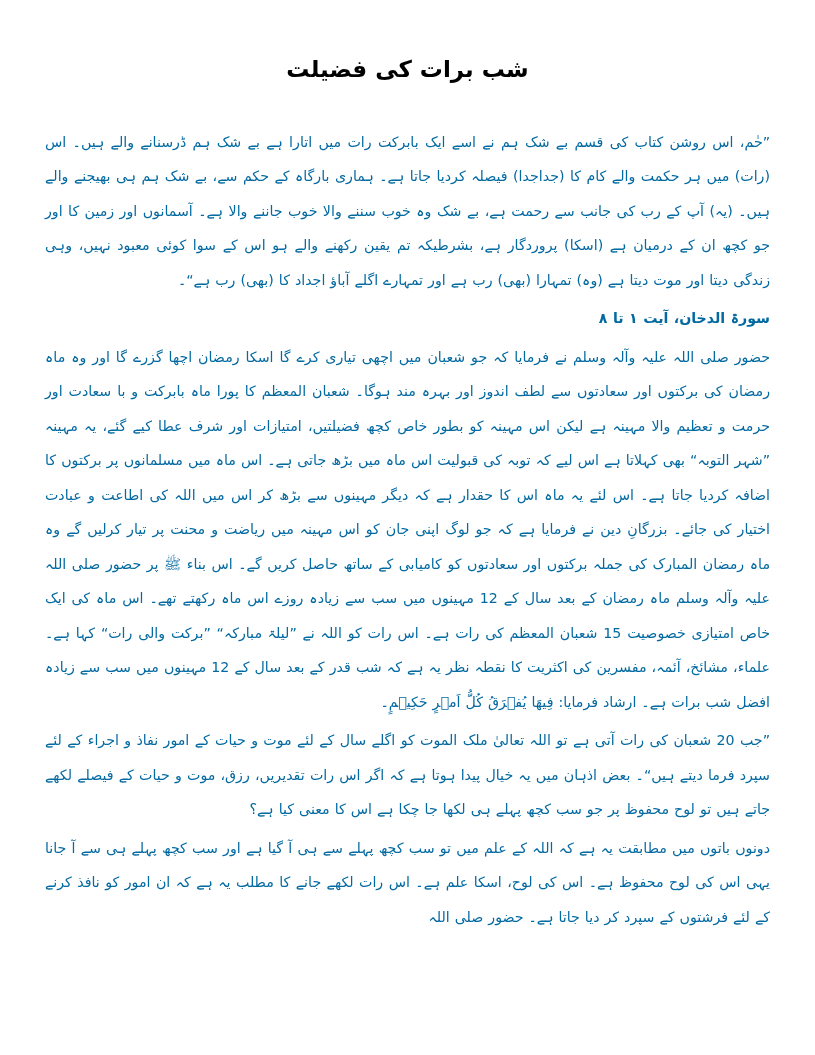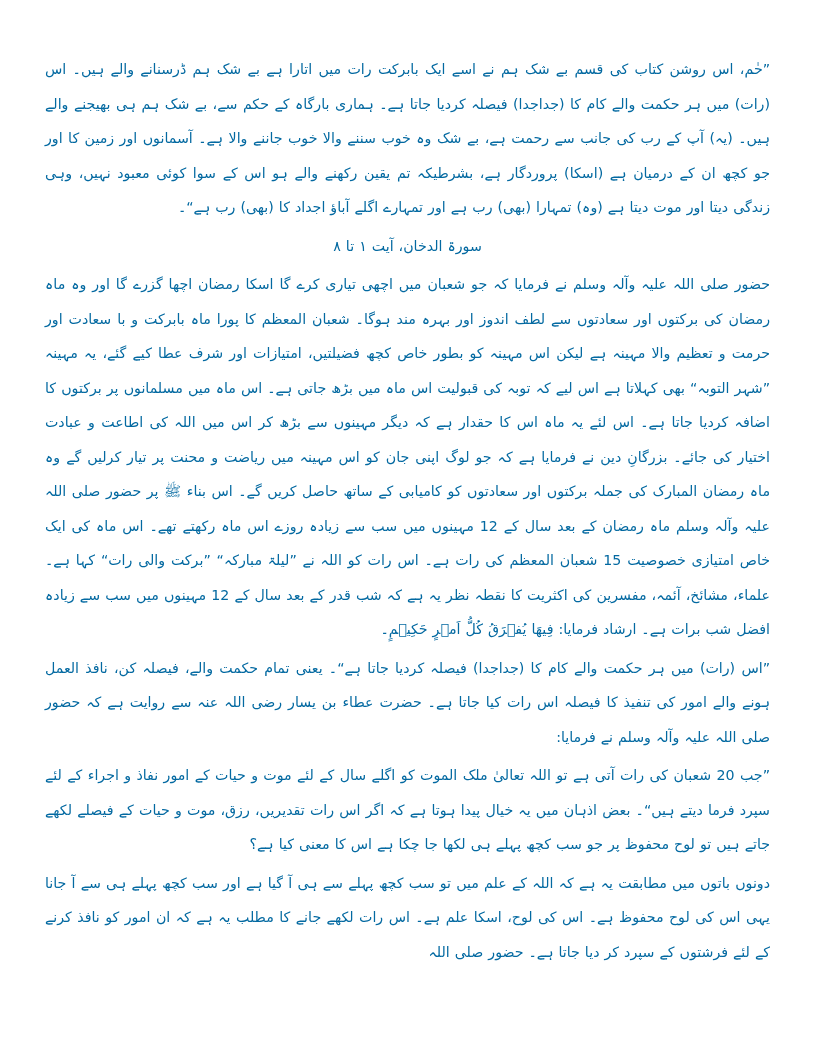--- a/index.html
+++ b/index.html
@@ -54,36 +54,36 @@
     color: #0369a1;
     margin: 0 0 4px 0;
     word-spacing: 0.5px;
   }
 
   .para:last-child {
     margin-bottom: 0;
   }
 
   .para.align-center {
-    text-align: center;
+    font-weight: bold;
   }
 </style>
 </head>
 <body>
 
 <div class="page">
   <div class="page-body">
 
+    <h1 class="doc-title">شب برات کی فضیلت</h1>
 
     <p class="para">”حٰم، اس روشن کتاب کی قسم بے شک ہم نے اسے ایک بابرکت رات میں اتارا ہے بے شک ہم ڈرسنانے والے ہیں۔ اس (رات) میں ہر حکمت والے کام کا (جداجدا) فیصلہ کردیا جاتا ہے۔ ہماری بارگاہ کے حکم سے، بے شک ہم ہی بھیجنے والے ہیں۔ (یہ) آپ کے رب کی جانب سے رحمت ہے، بے شک وہ خوب سننے والا خوب جاننے والا ہے۔ آسمانوں اور زمین کا اور جو کچھ ان کے درمیان ہے (اسکا) پروردگار ہے، بشرطیکہ تم یقین رکھنے والے ہو اس کے سوا کوئی معبود نہیں، وہی زندگی دیتا اور موت دیتا ہے (وہ) تمہارا (بھی) رب ہے اور تمہارے اگلے آباؤ اجداد کا (بھی) رب ہے“۔</p>
 
     <p class="para align-center">سورۃ الدخان، آیت ۱ تا ۸</p>
 
     <p class="para">حضور صلی اللہ علیہ وآلہ وسلم نے فرمایا کہ جو شعبان میں اچھی تیاری کرے گا اسکا رمضان اچھا گزرے گا اور وہ ماہ رمضان کی برکتوں اور سعادتوں سے لطف اندوز اور بہرہ مند ہوگا۔ شعبان المعظم کا پورا ماہ بابرکت و با سعادت اور حرمت و تعظیم والا مہینہ ہے لیکن اس مہینہ کو بطور خاص کچھ فضیلتیں، امتیازات اور شرف عطا کیے گئے، یہ مہینہ ”شہر التوبہ“ بھی کہلاتا ہے اس لیے کہ توبہ کی قبولیت اس ماہ میں بڑھ جاتی ہے۔ اس ماہ میں مسلمانوں پر برکتوں کا اضافہ کردیا جاتا ہے۔ اس لئے یہ ماہ اس کا حقدار ہے کہ دیگر مہینوں سے بڑھ کر اس میں اللہ کی اطاعت و عبادت اختیار کی جائے۔ بزرگانِ دین نے فرمایا ہے کہ جو لوگ اپنی جان کو اس مہینہ میں ریاضت و محنت پر تیار کرلیں گے وہ ماہ رمضان المبارک کی جملہ برکتوں اور سعادتوں کو کامیابی کے ساتھ حاصل کریں گے۔ اس بناء ﷺ پر حضور صلی اللہ علیہ وآلہ وسلم ماہ رمضان کے بعد سال کے 12 مہینوں میں سب سے زیادہ روزے اس ماہ رکھتے تھے۔ اس ماہ کی ایک خاص امتیازی خصوصیت 15 شعبان المعظم کی رات ہے۔ اس رات کو اللہ نے ”لیلۃ مبارکہ“ ”برکت والی رات“ کہا ہے۔ علماء، مشائخ، آئمہ، مفسرین کی اکثریت کا نقطہ نظر یہ ہے کہ شب قدر کے بعد سال کے 12 مہینوں میں سب سے زیادہ افضل شب برات ہے۔ ارشاد فرمایا: فِیهَا یُفۡرَقُ کُلُّ اَمۡرٍ حَکِیۡمٍ۔</p>
 
-    <p class="para">”اس (رات) میں ہر حکمت والے کام کا (جداجدا) فیصلہ کردیا جاتا ہے“۔ یعنی تمام حکمت والے، فیصلہ کن، نافذ العمل ہونے والے امور کی تنفیذ کا فیصلہ اس رات کیا جاتا ہے۔ حضرت عطاء بن یسار رضی اللہ عنہ سے روایت ہے کہ حضور صلی اللہ علیہ وآلہ وسلم نے فرمایا:</p>
 
     <p class="para">”جب 20 شعبان کی رات آتی ہے تو اللہ تعالیٰ ملک الموت کو اگلے سال کے لئے موت و حیات کے امور نفاذ و اجراء کے لئے سپرد فرما دیتے ہیں“۔ بعض اذہان میں یہ خیال پیدا ہوتا ہے کہ اگر اس رات تقدیریں، رزق، موت و حیات کے فیصلے لکھے جاتے ہیں تو لوح محفوظ پر جو سب کچھ پہلے ہی لکھا جا چکا ہے اس کا معنی کیا ہے؟</p>
 
     <p class="para">دونوں باتوں میں مطابقت یہ ہے کہ اللہ کے علم میں تو سب کچھ پہلے سے ہی آ گیا ہے اور سب کچھ پہلے ہی سے آ جانا یہی اس کی لوح محفوظ ہے۔ اس کی لوح، اسکا علم ہے۔ اس رات لکھے جانے کا مطلب یہ ہے کہ ان امور کو نافذ کرنے کے لئے فرشتوں کے سپرد کر دیا جاتا ہے۔ حضور صلی اللہ</p>
 
   </div>
 </div>
 
 </body></html>

